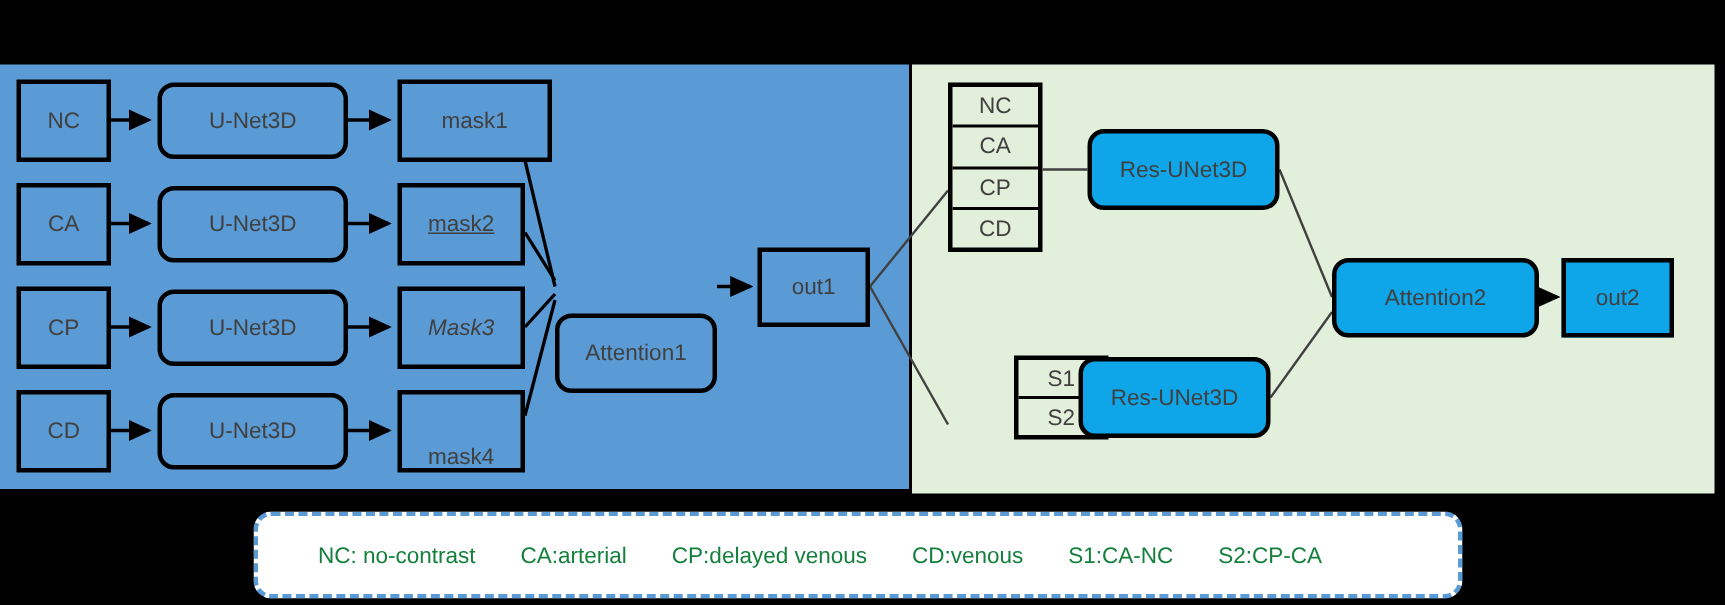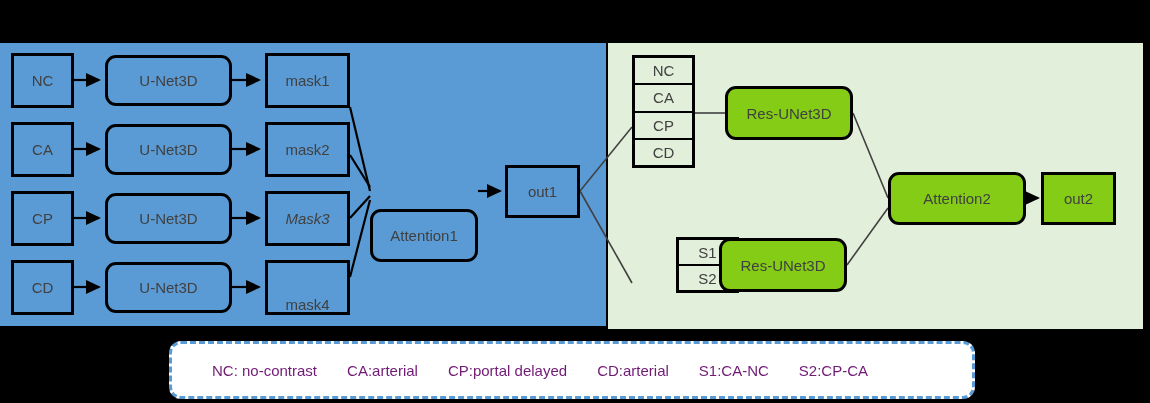--- a/index.html
+++ b/index.html
@@ -52,21 +52,21 @@
     border: 3px solid #000000;
     display: flex;
     align-items: center;
     justify-content: center;
     color: #404040;
     font-size: 15px;
     line-height: 1;
     white-space: nowrap;
   }
   .node.blue  { background: #5b9bd5; }
-  .node.green { background: #84cc16; }
+  .node.green { background: #0ea5e9; }
   .node.round { border-radius: 11px; }
 
   
   .stack {
     position: absolute;
     box-sizing: border-box;
     border: 3px solid #000000;
     background: #e2efda;
     display: flex;
     flex-direction: column;
@@ -95,21 +95,21 @@
     background: #ffffff;
     border: 3px dashed #5b9bd5;
     border-radius: 12px;
     display: flex;
     align-items: center;
     justify-content: flex-start;
     padding-left: 40px;
     gap: 30px;
   }
   #legend .lg-item {
-    color: #701a75;
+    color: #15803d;
     font-size: 15px;
     white-space: nowrap;
   }
 </style>
 </head>
 <body>
 
 <div id="canvas">
 
   <div class="panel" id="panel-left"></div>
@@ -183,24 +183,24 @@
   <div class="node blue round" style="left:105px; top:124px; width:127px; height:51px;">
     <span>U-Net3D</span>
   </div>
   <div class="node blue round" style="left:105px; top:193px; width:127px; height:51px;">
     <span>U-Net3D</span>
   </div>
   <div class="node blue round" style="left:105px; top:262px; width:127px; height:51px;">
     <span>U-Net3D</span>
   </div>
 
-  <div class="node blue" style="left:265px; top:53px;  width:85px;  height:55px;align-items:center;">
+  <div class="node blue" style="left:265px; top:53px;  width:103px;  height:55px;align-items:center;">
     <span>mask1</span>
   </div>
-  <div class="node blue" style="left:265px; top:122px; width:85px;  height:55px;">
+  <div class="node blue" style="left:265px; top:122px; width:85px;  height:55px;text-decoration:underline;">
     <span>mask2</span>
   </div>
   <div class="node blue" style="left:265px; top:191px; width:85px;  height:55px;font-style:italic;">
     <span>Mask3</span>
   </div>
   <div class="node blue" style="left:265px; top:260px; width:85px;  height:55px;align-items:flex-end;">
     <span>mask4</span>
   </div>
 
   <div class="node blue round" style="left:370px; top:165px; width:108px; height:53px;margin-top:44px;">
@@ -244,19 +244,19 @@
   <div class="node green round" style="left:888px; top:172px; width:138px; height:53px;">
     <span>Attention2</span>
   </div>
   <div class="node green" style="left:1041px; top:172px; width:75px; height:53px;">
     <span>out2</span>
   </div>
 
   <div id="legend">
     <span class="lg-item">NC: no-contrast</span>
     <span class="lg-item">CA:arterial</span>
-    <span class="lg-item">CP:portal delayed</span>
-    <span class="lg-item">CD:arterial</span>
+    <span class="lg-item">CP:delayed venous</span>
+    <span class="lg-item">CD:venous</span>
     <span class="lg-item">S1:CA-NC</span>
     <span class="lg-item">S2:CP-CA</span>
   </div>
 
 </div>
 
 </body></html>

